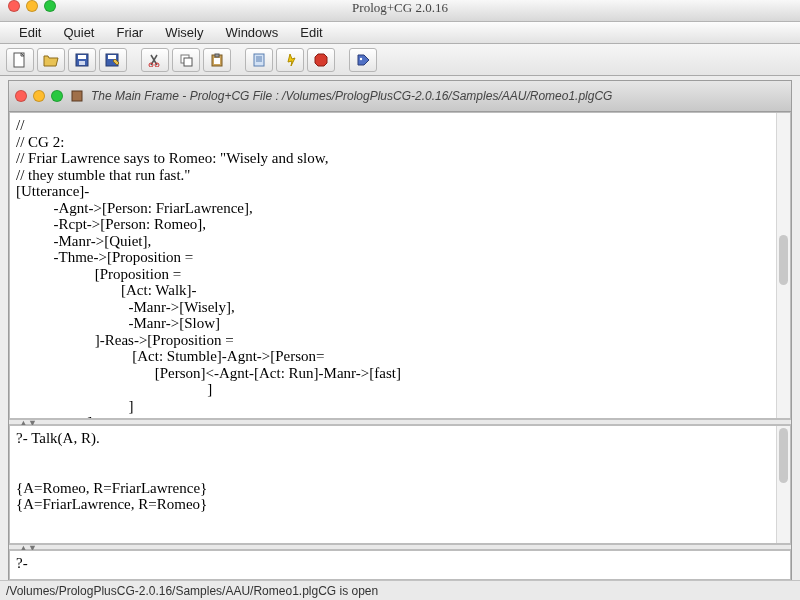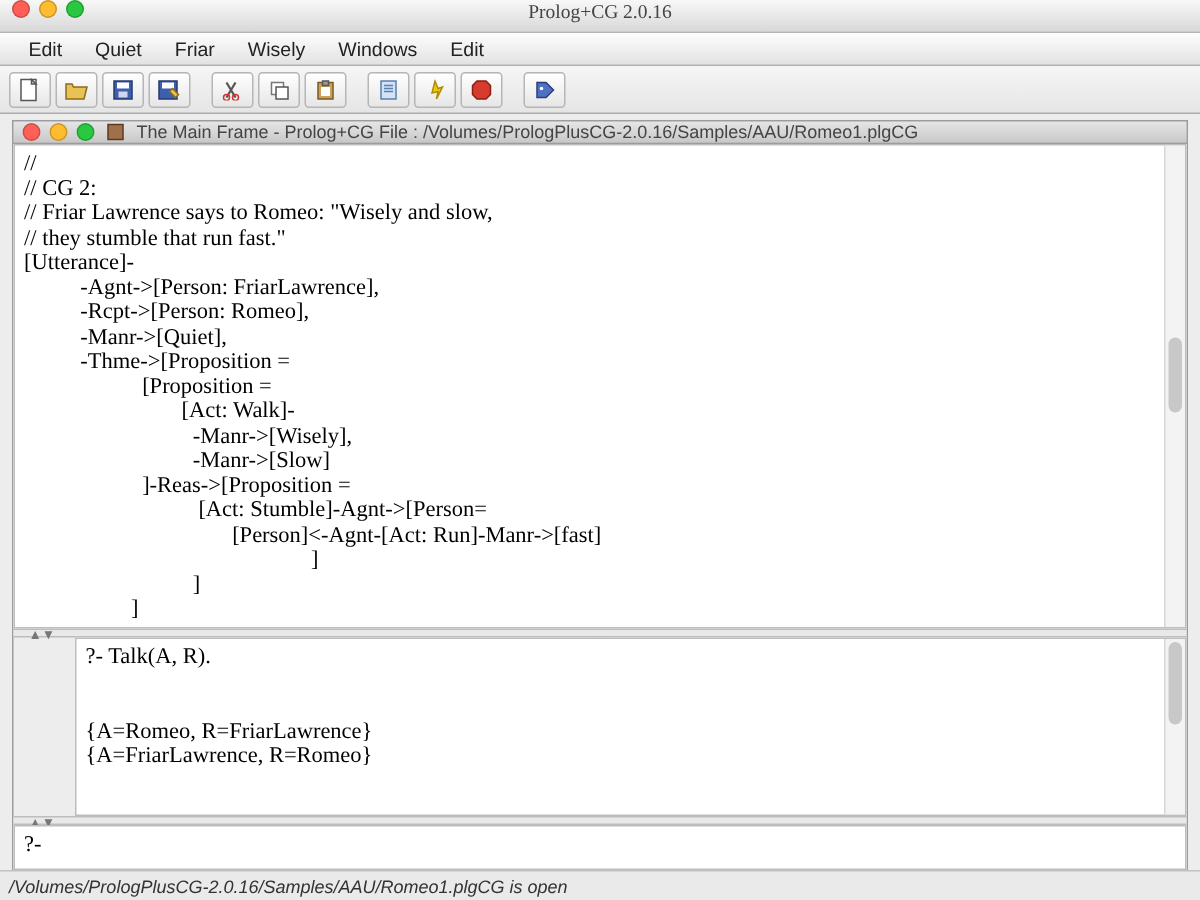--- a/index.html
+++ b/index.html
@@ -49,30 +49,31 @@
   }
   .tbtn {
     width: 28px; height: 24px;
     border: 1px solid #b6b6b6;
     border-radius: 3px;
     background: linear-gradient(to bottom, #ffffff, #e6e6e6);
     display: flex; align-items: center; justify-content: center;
   }
   .tbsep { width: 8px; }
   .inner-window-header {
-    height: 16px;
+    height: 32px;
     background: linear-gradient(to bottom, #e6e6e6, #c8c8c8);
     border: 1px solid #9c9c9c;
     display: flex;
     align-items: center;
     gap: 6px;
     margin: 4px 8px 0 8px;
     padding-left: 6px;
     font-size: 12px;
     color: #444;
+    font-style: italic;
   }
   .inner-icon { width: 16px; height: 16px; display:flex; align-items:center; justify-content:center; }
   .editor {
     flex: 1;
     margin: 0 8px;
     border-left: 1px solid #9c9c9c;
     border-right: 1px solid #9c9c9c;
     display: flex;
     flex-direction: column;
     min-height: 0;
@@ -89,21 +90,21 @@
   }
   .splitter .arrows-left { position:absolute; left:10px; top:-2px; font-size:9px; color:#777;}
   .splitter .grip { position:absolute; left:50%; top:1px; transform:translateX(-50%); font-size:8px; color:#999;}
   .pane {
     background: #fff;
     border: 1px solid #bdbdbd;
     position: relative;
     overflow: hidden;
   }
   .pane.code { flex: 1; min-height: 0; }
-  .pane.console { height: 119px; margin-left: 41px; }
+  .pane.console { height: 119px; }
   .pane.input { height: 30px; }
   .scrollbar {
     position: absolute; right: 0; top: 0; bottom: 0; width: 14px;
     background: #f3f3f3;
     border-left: 1px solid #d6d6d6;
   }
   .scrollbar .thumb {
     position:absolute; left:2px; right:2px;
     background: #c8c8c8; border-radius: 5px;
   }
@@ -117,21 +118,20 @@
     color: #000;
   }
   .statusbar {
     height: 20px;
     background: #eaeaea;
     border-top: 1px solid #c2c2c2;
     padding-left: 6px;
     display: flex; align-items: center;
     font-size: 12px;
     color: #333;
-    font-style: italic;
   }
   svg { display:block; pointer-events:none; }
 </style>
 </head>
 <body>
 
 <div class="titlebar">
   <div class="traffic-lights">
     <div class="light red"></div>
     <div class="light yellow"></div>

